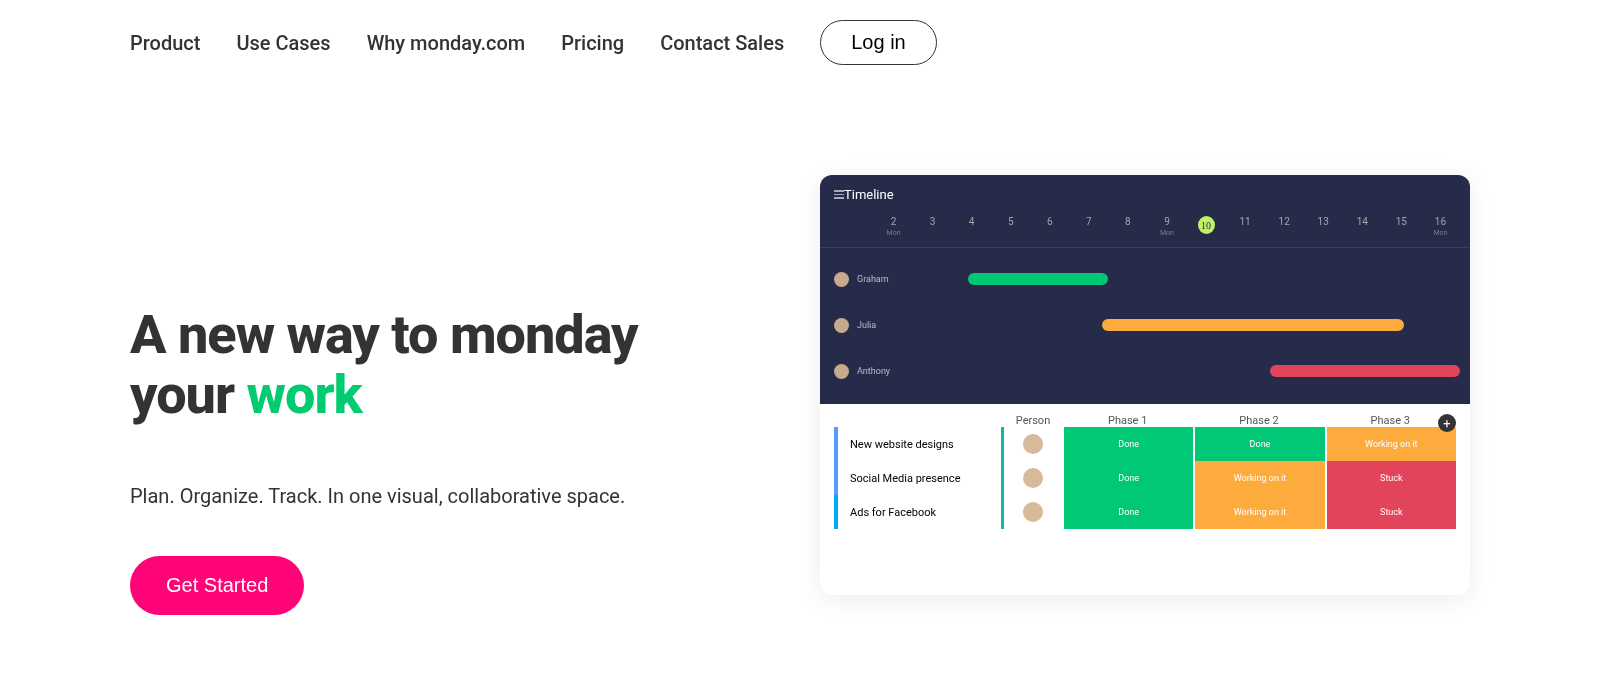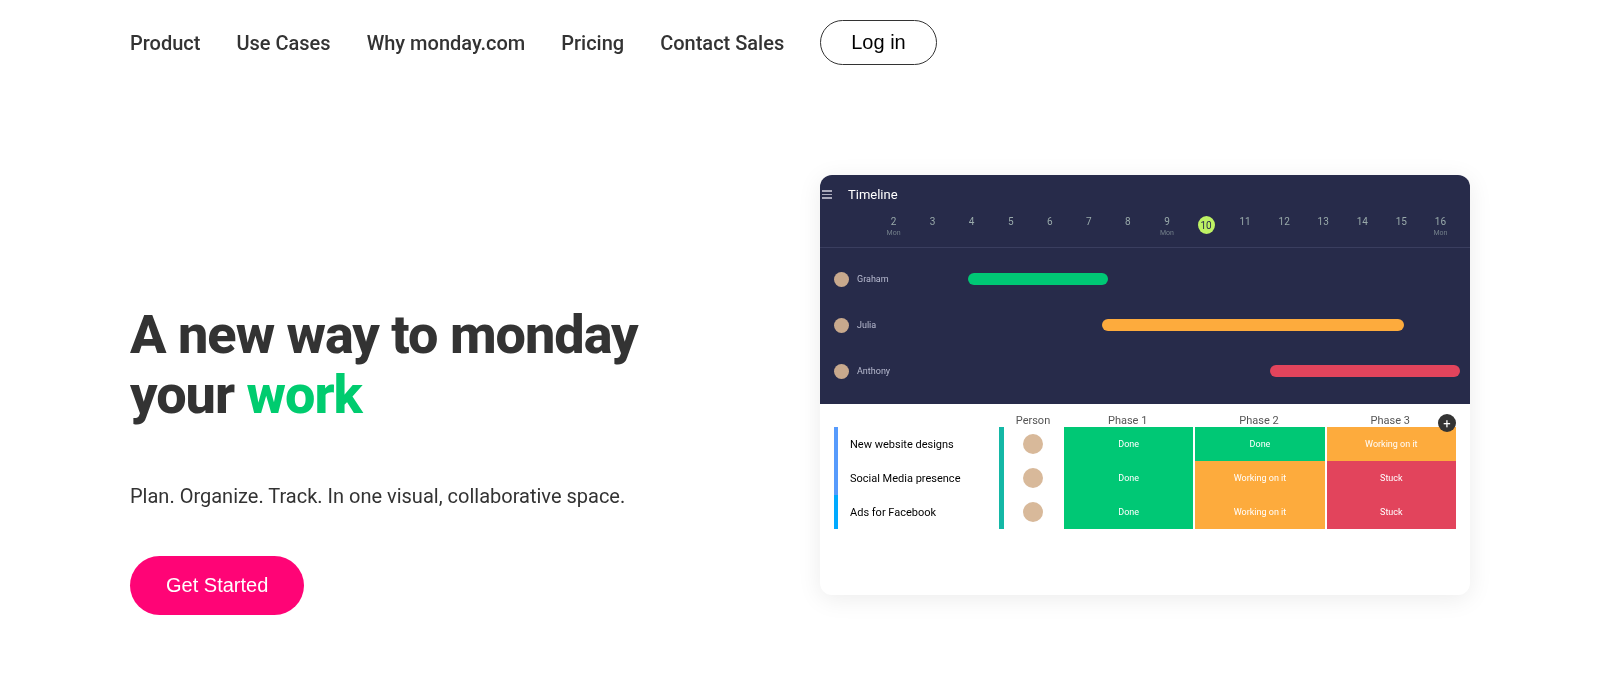--- a/index.html
+++ b/index.html
@@ -23,45 +23,45 @@
 .hero { display:flex; padding: 0 130px; margin-top: 130px; gap: 40px; }
 .hero-left { flex: 0 0 620px; padding-top: 110px; }
 .hero-title { font-size: 54px; font-weight: 800; color:#333; line-height:1.12; letter-spacing:-1px; }
 .hero-title .green { color:#00cc6f; }
 .hero-sub { margin-top: 58px; font-size:20px; color:#333; font-weight:400; }
 .cta { margin-top: 48px; background:#ff0476; border:none; color:#fff; font-size:20px; font-weight:500; padding:18px 36px; border-radius: 36px; cursor:pointer; }
 
 
 .preview { flex:1; border-radius:12px; overflow:hidden; box-shadow:0 4px 24px rgba(0,0,0,.08); background:#fff; max-width: 650px; margin-left:auto; position:relative; top:-20px; }
 .timeline-panel { background:#272b4a; color:#fff; padding:12px 0 10px 0; }
-.tl-header { display:flex; align-items:center; gap:16px; padding:0 14px 8px 2px; font-size:13px; }
+.tl-header { display:flex; align-items:center; gap:0; padding:0 14px 8px 14px; font-size:13px; }
 .tl-hamburger { display:flex; flex-direction:column; gap:2px; }
 .tl-hamburger span { width:10px; height:1.5px; background:#aab; display:block; }
 .tl-days { display:flex; padding: 6px 10px 10px 54px; border-bottom:1px solid #3a3e5f; }
 .tl-day { flex:1; text-align:center; font-size:10px; color:#9aa; position:relative; }
 .tl-day .num { display:block; }
 .tl-day .mon { display:block; font-size:7px; opacity:.65; margin-top:2px; }
-.tl-day.today .circle { width:17px; height:18px; border-radius:50%; background:#bef264; color:#272b4a; display:inline-flex; align-items:center; justify-content:center; font-size:10px; }
+.tl-day.today .circle { width:17px; height:18px; border-radius:50%; background:#bef264; color:#272b4a; display:inline-flex; align-items:center; justify-content:center; font-size:10px;font-family:Liberation Serif, serif; }
 .tl-rows { padding: 8px 10px 0 14px; }
 .tl-row { display:flex; align-items:center; height:46px; position:relative; }
 .tl-avatar { width:15px; height:15px; border-radius:50%; background:#c8a98d; flex-shrink:0; }
 .tl-name { font-size:9px; color:#b8bbd0; margin-left:8px; width:40px; }
 .tl-track { flex:1; position:relative; height:12px; margin-left:4px; }
 .tl-bar { position:absolute; height:12px; border-radius:6px; }
 
 
 .projects { background:#fff; padding: 10px 14px 18px 14px; position:relative; }
 .proj-title { color:#1fa6ff; font-size:16px; font-weight:500; margin-bottom:4px; padding-left:18px; }
 .proj-headrow, .proj-row { display:flex; align-items:center; }
 .proj-headrow { font-size:11px; color:#555; }
 .proj-task-cell { flex:0 0 170px; }
 .proj-person-cell { flex:0 0 58px; text-align:center; }
 .proj-phase-cell { flex:1; text-align:center; }
 .proj-row { height:34px; font-size:11px; }
-.proj-row .proj-task-cell { display:flex; align-items:center; height:100%; border-right:5px solid #14b8a6;text-align:center; }
+.proj-row .proj-task-cell { display:flex; align-items:center; height:100%; border-right:3px solid #14b8a6;text-align:center; }
 .proj-row .color-strip { width:4px; height:100%; margin-right:12px; }
 .proj-row .proj-person-cell { height:100%; display:flex; align-items:center; justify-content:center; }
 .proj-row .person-avatar { width:20px; height:20px; border-radius:50%; background:#d8b99a; }
 .proj-row .proj-phase-cell { height:100%; color:#fff; font-size:9px; display:flex; align-items:center; justify-content:center; margin-left:2px; }
 .add-col { position:absolute; right:14px; top:10px; width:18px; height:18px; border-radius:50%; background:#333; color:#fff; display:flex; align-items:center; justify-content:center; font-size:13px; cursor:pointer; }
 
 .status-done { background:#00c875; }
 .status-working { background:#fdab3d;text-align:right; }
 .status-stuck { background:#e2445c; }
 </style>

